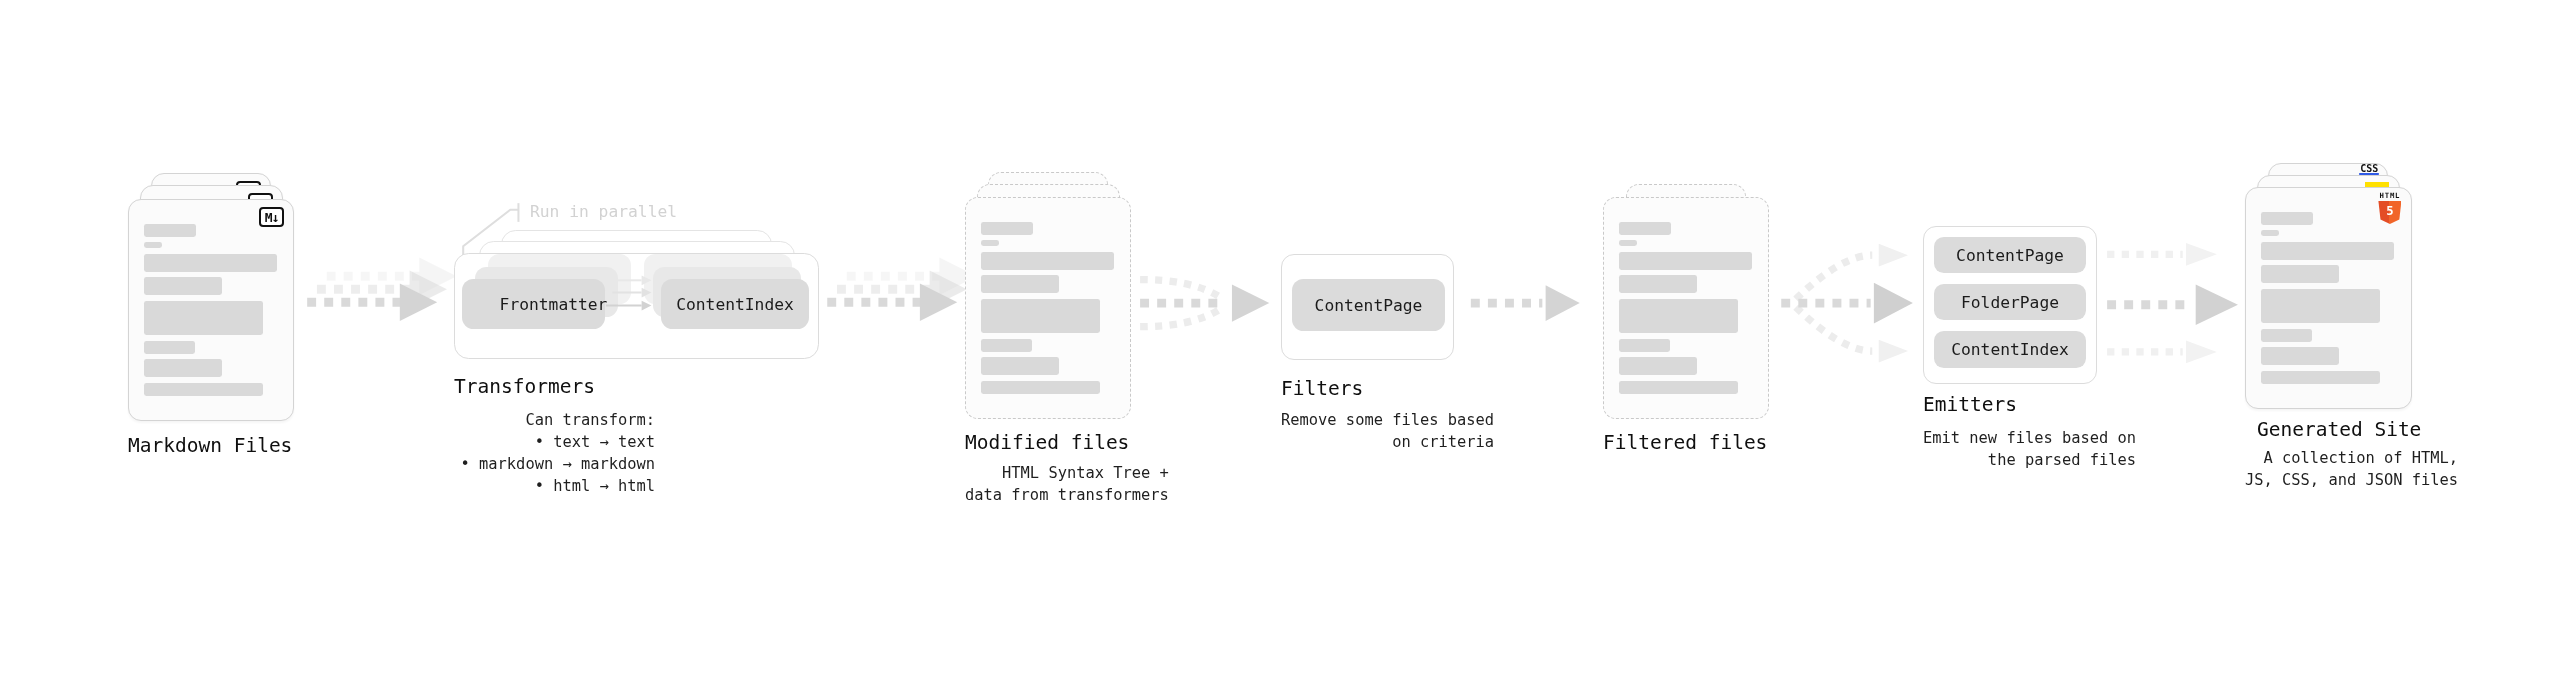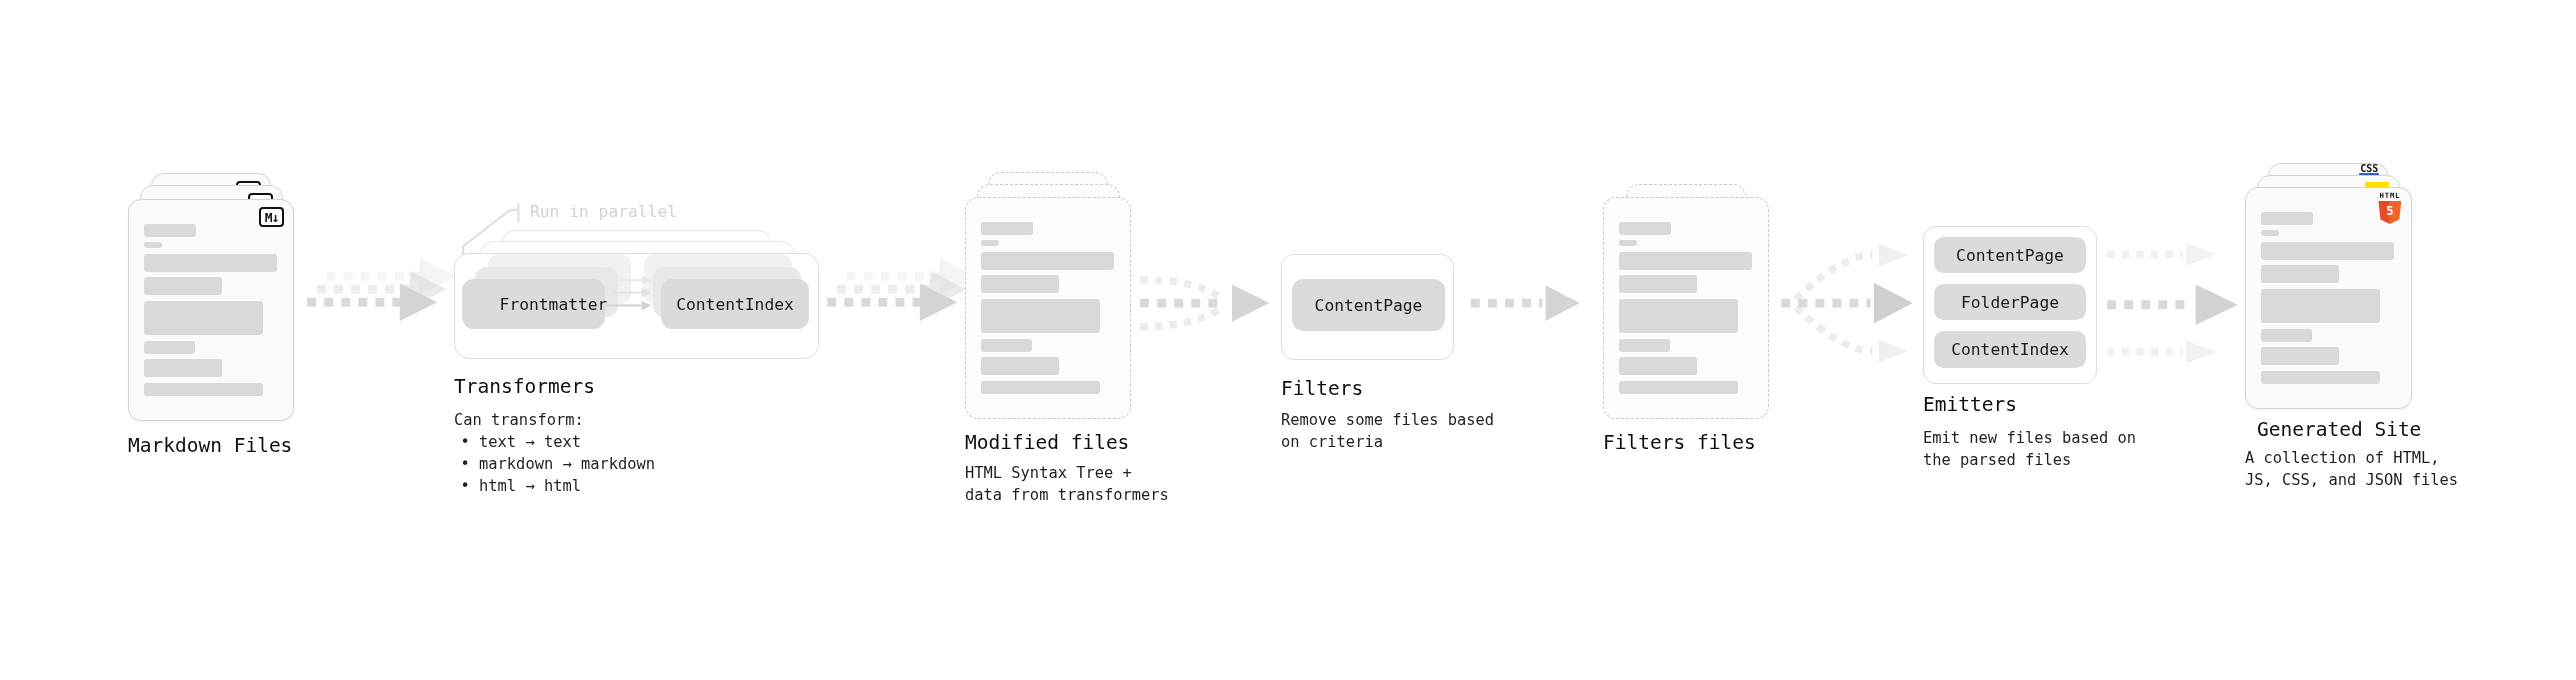--- a/index.html
+++ b/index.html
@@ -45,21 +45,21 @@
   .pill{
     position:absolute;background:#dbdbdb;border-radius:11.4px;box-sizing:border-box;
     display:flex;align-items:center;justify-content:center;
     font-size:16.3px;color:#1b1b1b;white-space:nowrap;
   }
   .pill.ghost1{background:#e8e8e8;}
   .pill.ghost2{background:#f1f1f1;}
 
   
   .title{position:absolute;font-size:19.5px;color:#0f0f0f;white-space:nowrap;}
-  .desc{position:absolute;font-size:15.4px;line-height:22px;color:#1f1f1f;white-space:nowrap;}
+  .desc{position:absolute;font-size:15.4px;line-height:22px;color:#1f1f1f;white-space:nowrap;text-align:right;}
   .desc ul{margin:0;padding:0 0 0 6.5px;list-style:none;}
   .desc li::before{content:"• ";}
   .callout-text{position:absolute;font-size:16.3px;color:#d2d2d2;white-space:nowrap;}
 </style>
 </head>
 <body>
 
 <div class="canvas">
 
   <svg class="arrows" viewBox="0 0 3170 838">
@@ -215,21 +215,21 @@
           <div class="bar" style="width: 52px; height: 12.2px;"></div>
           <div class="bar" style="width: 18px; height: 5.7px;"></div>
           <div class="bar" style="width: 133px; height: 18px;"></div>
           <div class="bar" style="width: 78px; height: 18px;"></div>
           <div class="bar" style="width: 119px; height: 34px;"></div>
           <div class="bar" style="width: 51px; height: 13px;"></div>
           <div class="bar" style="width: 78px; height: 18px;"></div>
           <div class="bar" style="width: 119px; height: 13px;"></div>
         </div>
     </div>
-    <div class="title" style="left:1603px;top:431px;">Filters files</div>
+    <div class="title" style="left:1603px;top:431px;">Filtered files</div>
   </div>
 
   <div>
     <div class="box" style="left:1923px;top:226px;width:174px;height:158px;border-radius:13px;"></div>
     <div class="pill" style="left:1934px;top:237px;width:152px;height:36px;border-radius:9.8px;">ContentPage</div>
     <div class="pill" style="left:1934px;top:284px;width:152px;height:36px;border-radius:9.8px;">FolderPage</div>
     <div class="pill" style="left:1934px;top:331px;width:152px;height:37px;border-radius:9.8px;">ContentIndex</div>
     <div class="title" style="left:1923px;top:393px;">Emitters</div>
     <div class="desc" style="left:1923px;top:427px;">
       <div>Emit new files based on</div>

